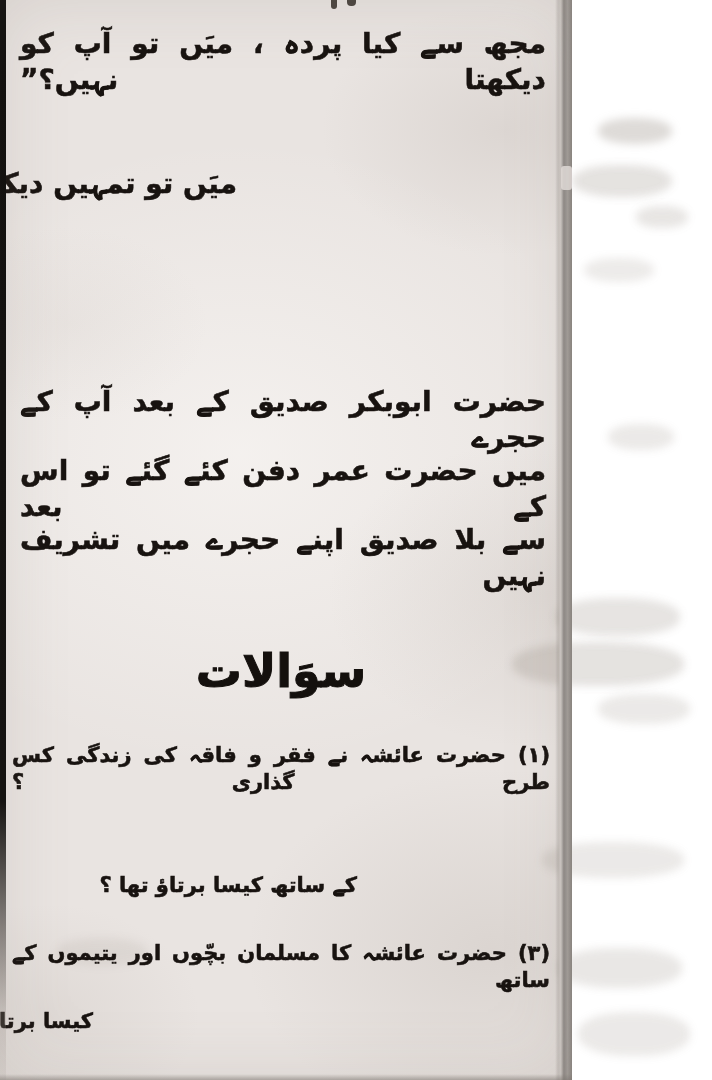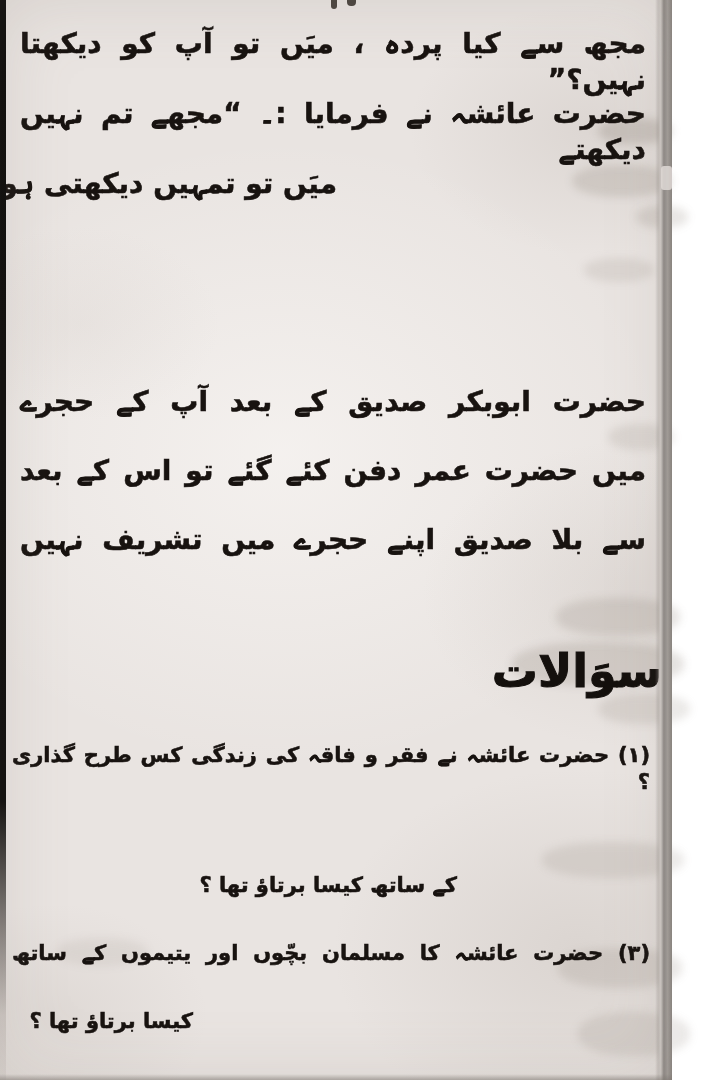--- a/index.html
+++ b/index.html
@@ -1,17 +1,17 @@
 <!DOCTYPE html>
 <html lang="ur"><head>
 <meta charset="utf-8">
 <style>
   html,body{margin:0;padding:0;width:712px;height:1080px;overflow:hidden;}
   .page{
-    position:relative;width:672px;height:1080px;
+    position:relative;width:572px;height:1080px;
     font-family:"DejaVu Sans",sans-serif;
     background:
       radial-gradient(ellipse 260px 180px at 88% 12%, rgba(175,165,158,.22), transparent 70%),
       radial-gradient(ellipse 300px 220px at 94% 55%, rgba(170,160,152,.18), transparent 70%),
       radial-gradient(ellipse 350px 260px at 86% 88%, rgba(168,158,150,.22), transparent 70%),
       radial-gradient(ellipse 220px 160px at 8% 94%, rgba(170,160,152,.16), transparent 70%),
       radial-gradient(ellipse 200px 140px at 12% 30%, rgba(180,170,162,.10), transparent 70%),
       radial-gradient(ellipse 520px 420px at 42% 42%, rgba(253,251,249,.55), transparent 75%),
       #e9e4e1;
   }
@@ -50,21 +50,21 @@
     -webkit-text-stroke:.55px #181310;
     text-rendering:optimizeLegibility;
   }
   .just{text-align:justify;text-align-last:justify;}
   .q{font-size:21px;left:12px;right:22px;}
   .short{left:auto;text-align:right;white-space:nowrap;}
   .t1{top:26px;}  .t2{top:96px;}  .t3{top:166px;right:335px;}
   .t4{top:246px;} .t5{top:315px;} .t6{top:384px;}
   .t7{top:453px;} .t8{top:522px;} .t9{top:594px;right:122px;}
   .heading{
-    position:absolute;left:0;right:10px;top:644px;
+    position:absolute;left:0;right:10px;top:644px;text-align:center;
     direction:rtl;color:#14100d;font-weight:700;font-size:46px;
     -webkit-text-stroke:1px #14100d;
   }
   .tq1{top:742px;} .tq2{top:806px;} .tq3{top:872px;right:215px;}
   .tq4{top:940px;} .tq5{top:1008px;right:479px;margin-left:17px;}
 </style>
 </head>
 <body>
 
 <div class="page">
@@ -76,21 +76,20 @@
   <div class="g" style="left:608px;top:424px;width:66px;height:26px;opacity:.6;"></div>
   <div class="g" style="left:556px;top:598px;width:124px;height:38px;opacity:.75;"></div>
   <div class="g" style="left:512px;top:642px;width:172px;height:44px;opacity:.8;"></div>
   <div class="g" style="left:598px;top:694px;width:92px;height:30px;opacity:.6;"></div>
   <div class="g" style="left:542px;top:842px;width:142px;height:36px;opacity:.6;"></div>
   <div class="g" style="left:558px;top:948px;width:124px;height:40px;opacity:.65;"></div>
   <div class="g" style="left:578px;top:1012px;width:112px;height:44px;opacity:.6;"></div>
   <div class="g" style="left:56px;top:938px;width:92px;height:28px;opacity:.4;"></div>
 
   <div class="l just t1">مجھ سے کیا پردہ ، میَں تو آپ کو دیکھتا نہیں؟”</div>
-  <div class="l just t2">حضرت عائشہ نے فرمایا :۔ “مجھے تم نہیں دیکھتے</div>
   <div class="l short t3">میَں تو تمہیں دیکھتی ہوں ”</div>
   <div class="l just t6">حضرت ابوبکر صدیق کے بعد آپ کے حجرے</div>
   <div class="l just t7">میں حضرت عمر دفن کئے گئے تو اس کے بعد</div>
   <div class="l just t8">سے بلا صدیق اپنے حجرے میں تشریف نہیں</div>
 
   <div class="heading">سوَالات</div>
 
   <div class="l q just tq1">(۱) حضرت عائشہ نے فقر و فاقہ کی زندگی کس طرح گذاری ؟</div>
   <div class="l q short tq3">کے ساتھ کیسا برتاؤ تھا ؟</div>
   <div class="l q just tq4">(۳) حضرت عائشہ کا مسلمان بچّوں اور یتیموں کے ساتھ</div>

